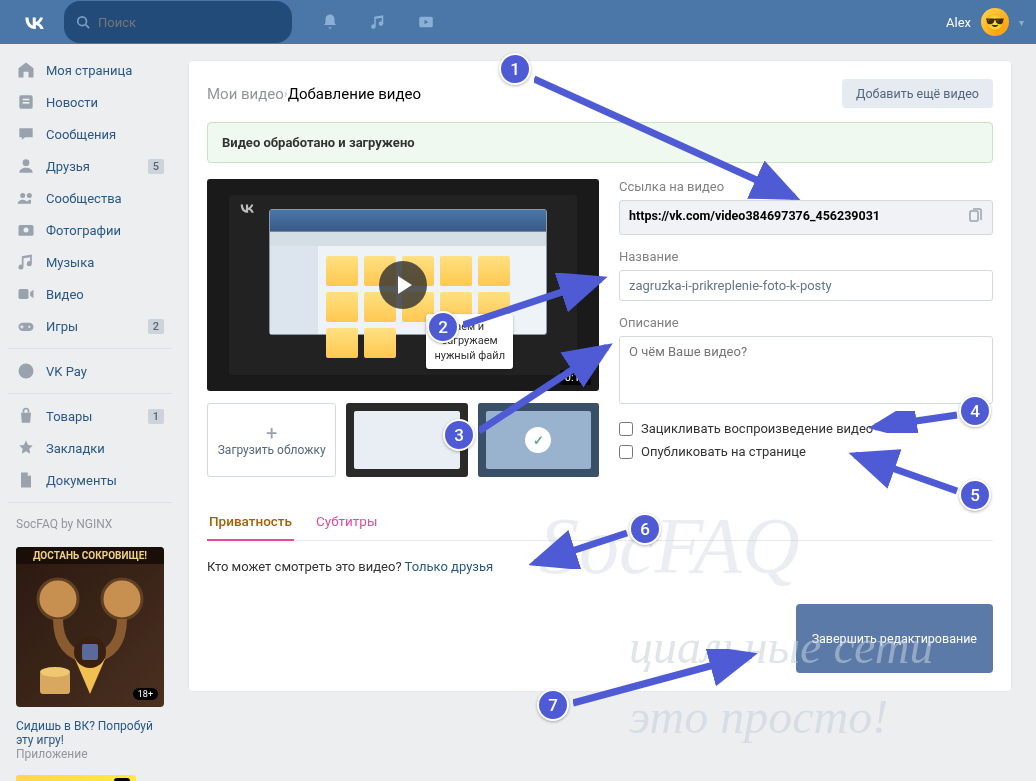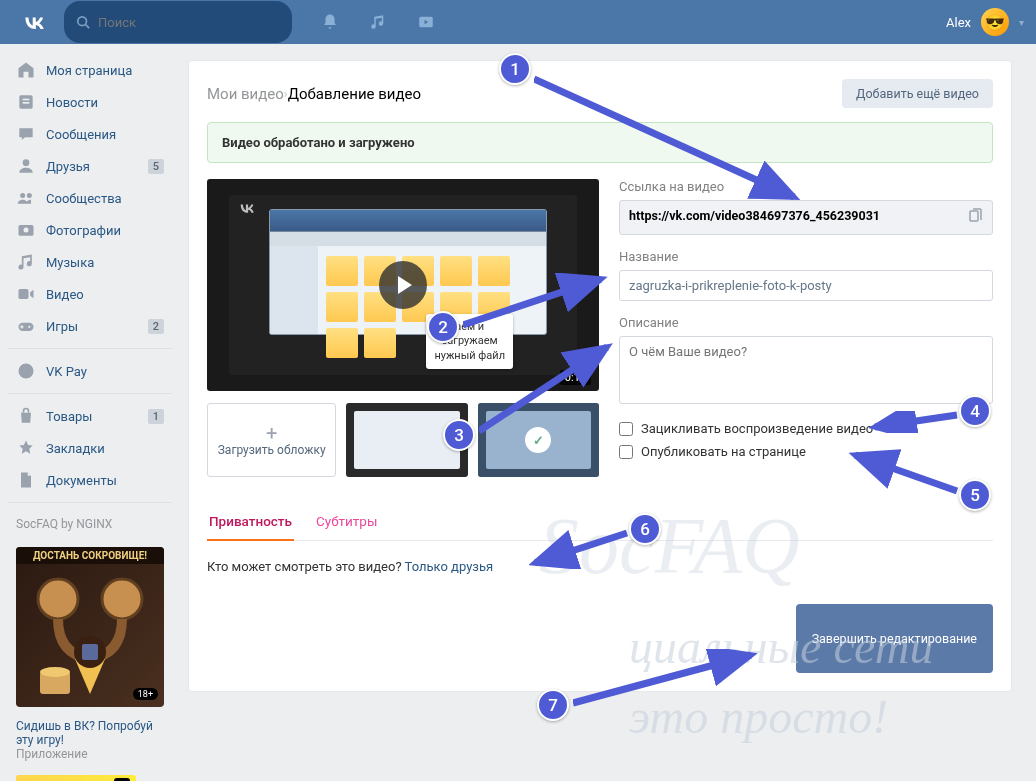--- a/index.html
+++ b/index.html
@@ -73,21 +73,21 @@
 .link-row .url{font-weight:bold;color:#000;font-size:12.5px;flex:1;white-space:nowrap;overflow:hidden}
 .copy-ic{color:#99a2ad;cursor:pointer;flex:none}
 .inp{width:100%;border:1px solid #d3d9de;border-radius:3px;padding:7px 9px;font-size:13px;outline:none}
 .inp.name{color:#678}
 .txa{width:100%;border:1px solid #d3d9de;border-radius:3px;padding:7px 9px;font-size:13px;height:68px;resize:none;outline:none}
 .cbx{display:flex;align-items:center;gap:8px;margin-bottom:8px;cursor:pointer;color:#333}
 .cbx input{width:14px;height:14px}
 
 .tabs{display:flex;gap:20px;border-bottom:1px solid #e7e8ec;margin-top:26px}
 .tab{padding:10px 2px;color:#ec4899;font-size:13.5px;cursor:pointer}
-.tab.act{color:#be185d;font-weight:500;border-bottom:2px solid #f97316;margin-bottom:-1px}
+.tab.act{color:#a16207;font-weight:500;border-bottom:2px solid #ec4899;margin-bottom:-1px}
 .priv{margin-top:14px;font-size:13px;color:#333;line-height:1.9}
 .priv a{color:#2a5885;text-decoration:none}
 .save-btn{background:#5b7aa8;color:#fff;border:none;padding:27px 16px;border-radius:4px;font-size:12.5px;cursor:pointer;float:right;margin-top:24px}
 
 .water{position:absolute;font-size:48px;color:#c5d0dc;font-style:italic;font-family:Georgia,serif;pointer-events:none;white-space:nowrap;opacity:.55}
 .w1{top:558px;left:440px}
 .w2{top:628px;left:440px}
 .wlogo{position:absolute;top:440px;left:350px;font-size:80px;color:#c5d0dc;font-style:italic;font-family:Georgia,serif;opacity:.35;pointer-events:none}
 
 .ann{position:absolute;z-index:10;pointer-events:none}

